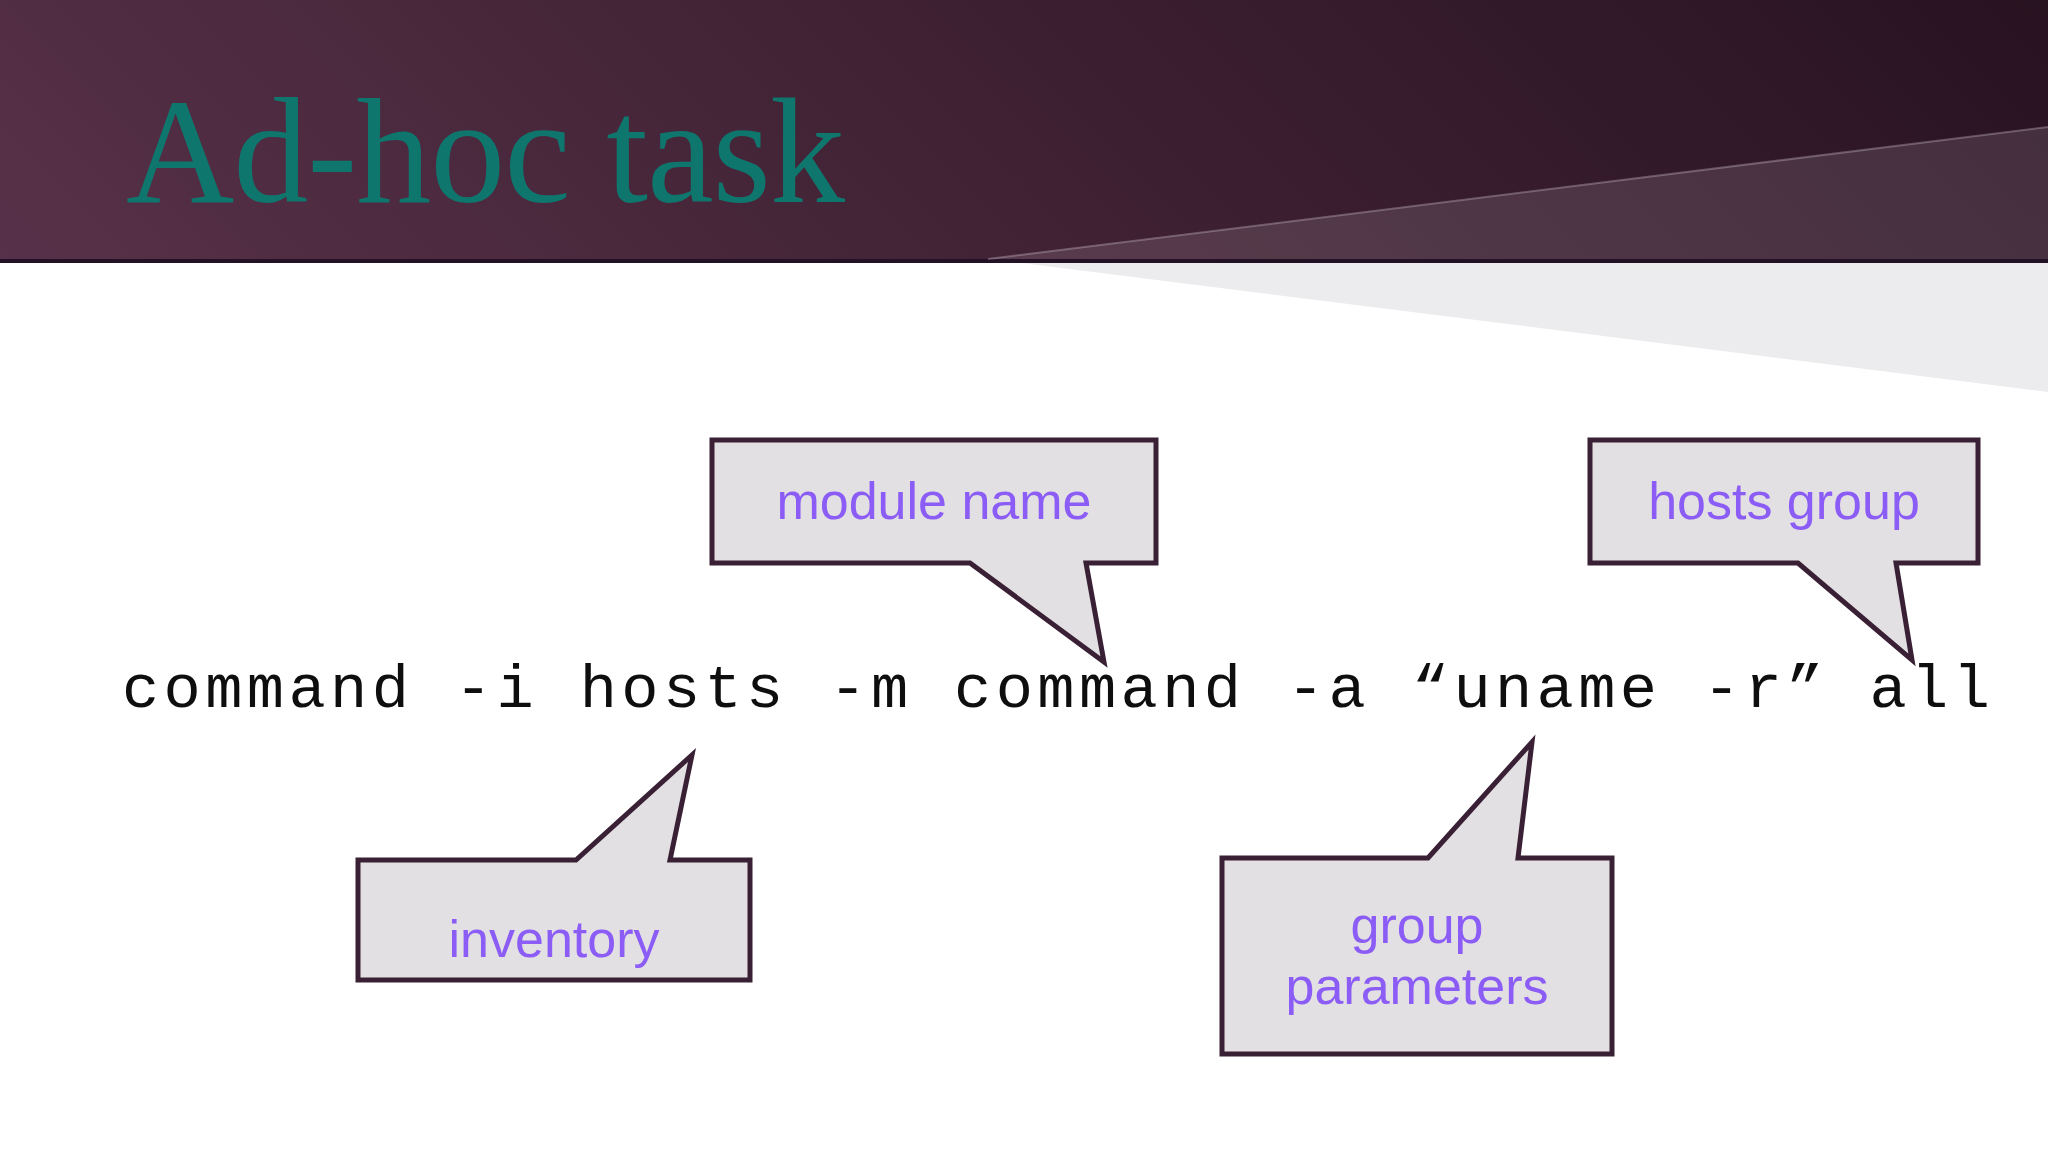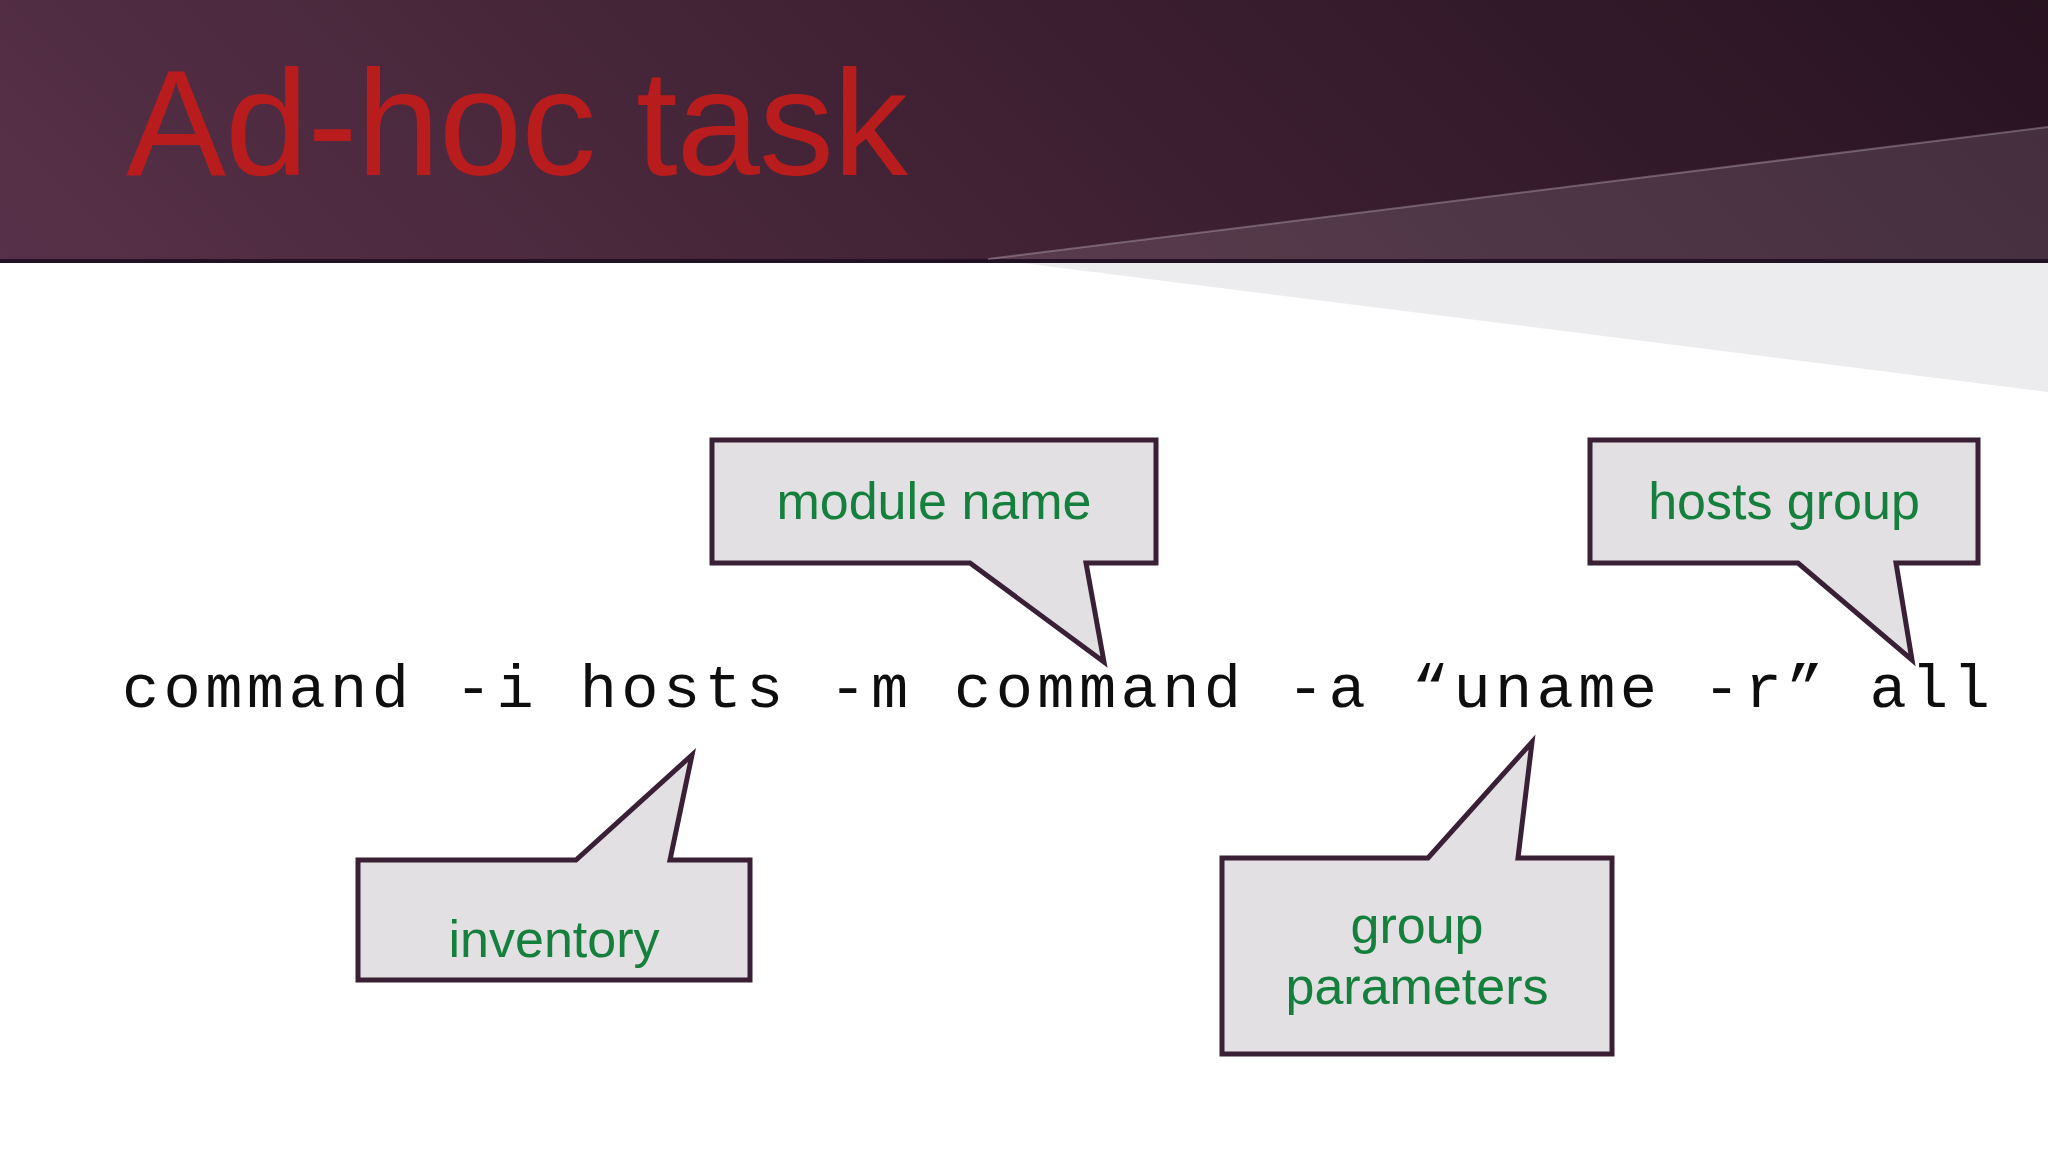--- a/index.html
+++ b/index.html
@@ -30,45 +30,45 @@
   }
   .callout-shape {
     fill: #e2e0e2;
     stroke: #392035;
     stroke-width: 5;
     stroke-linejoin: miter;
   }
 
   
   .slide-title {
-    position: absolute; left: 126px; top: 48px;
-    font-family: Liberation Sans, sans-serif;
+    position: absolute; left: 126px; top: 76px;
+    font-family: Liberation Serif, serif;
     font-size: 150px; line-height: 150px;
     letter-spacing: -1px;
-    color: #b91c1c;
+    color: #0f766e;
     white-space: nowrap;
   }
 
   
   .command-line {
     position: absolute; left: 122px; top: 660px;
     font-family: "Liberation Mono", "DejaVu Sans Mono", monospace;
     font-size: 62px; line-height: 62px;
     letter-spacing: 4.4px;
     color: #0e0e0e;
     white-space: pre;
   }
 
   
   .callout-label {
     position: absolute;
     display: flex; align-items: center; justify-content: center;
     text-align: center;
     font-size: 52px; line-height: 1.18;
-    color: #15803d;
+    color: #8b5cf6;
   }
   .label-module-name  { left: 712px;  top: 440px; width: 444px; height: 123px; }
   .label-hosts-group  { left: 1590px; top: 440px; width: 388px; height: 123px; text-align: center; }
   .label-inventory    { left: 358px;  top: 880px; width: 392px; height: 120px; }
   .label-module-params{ left: 1222px; top: 858px; width: 390px; height: 196px; }
   .label-module-params .inner { max-width: 300px; }
 </style>
 </head>
 <body>
 

